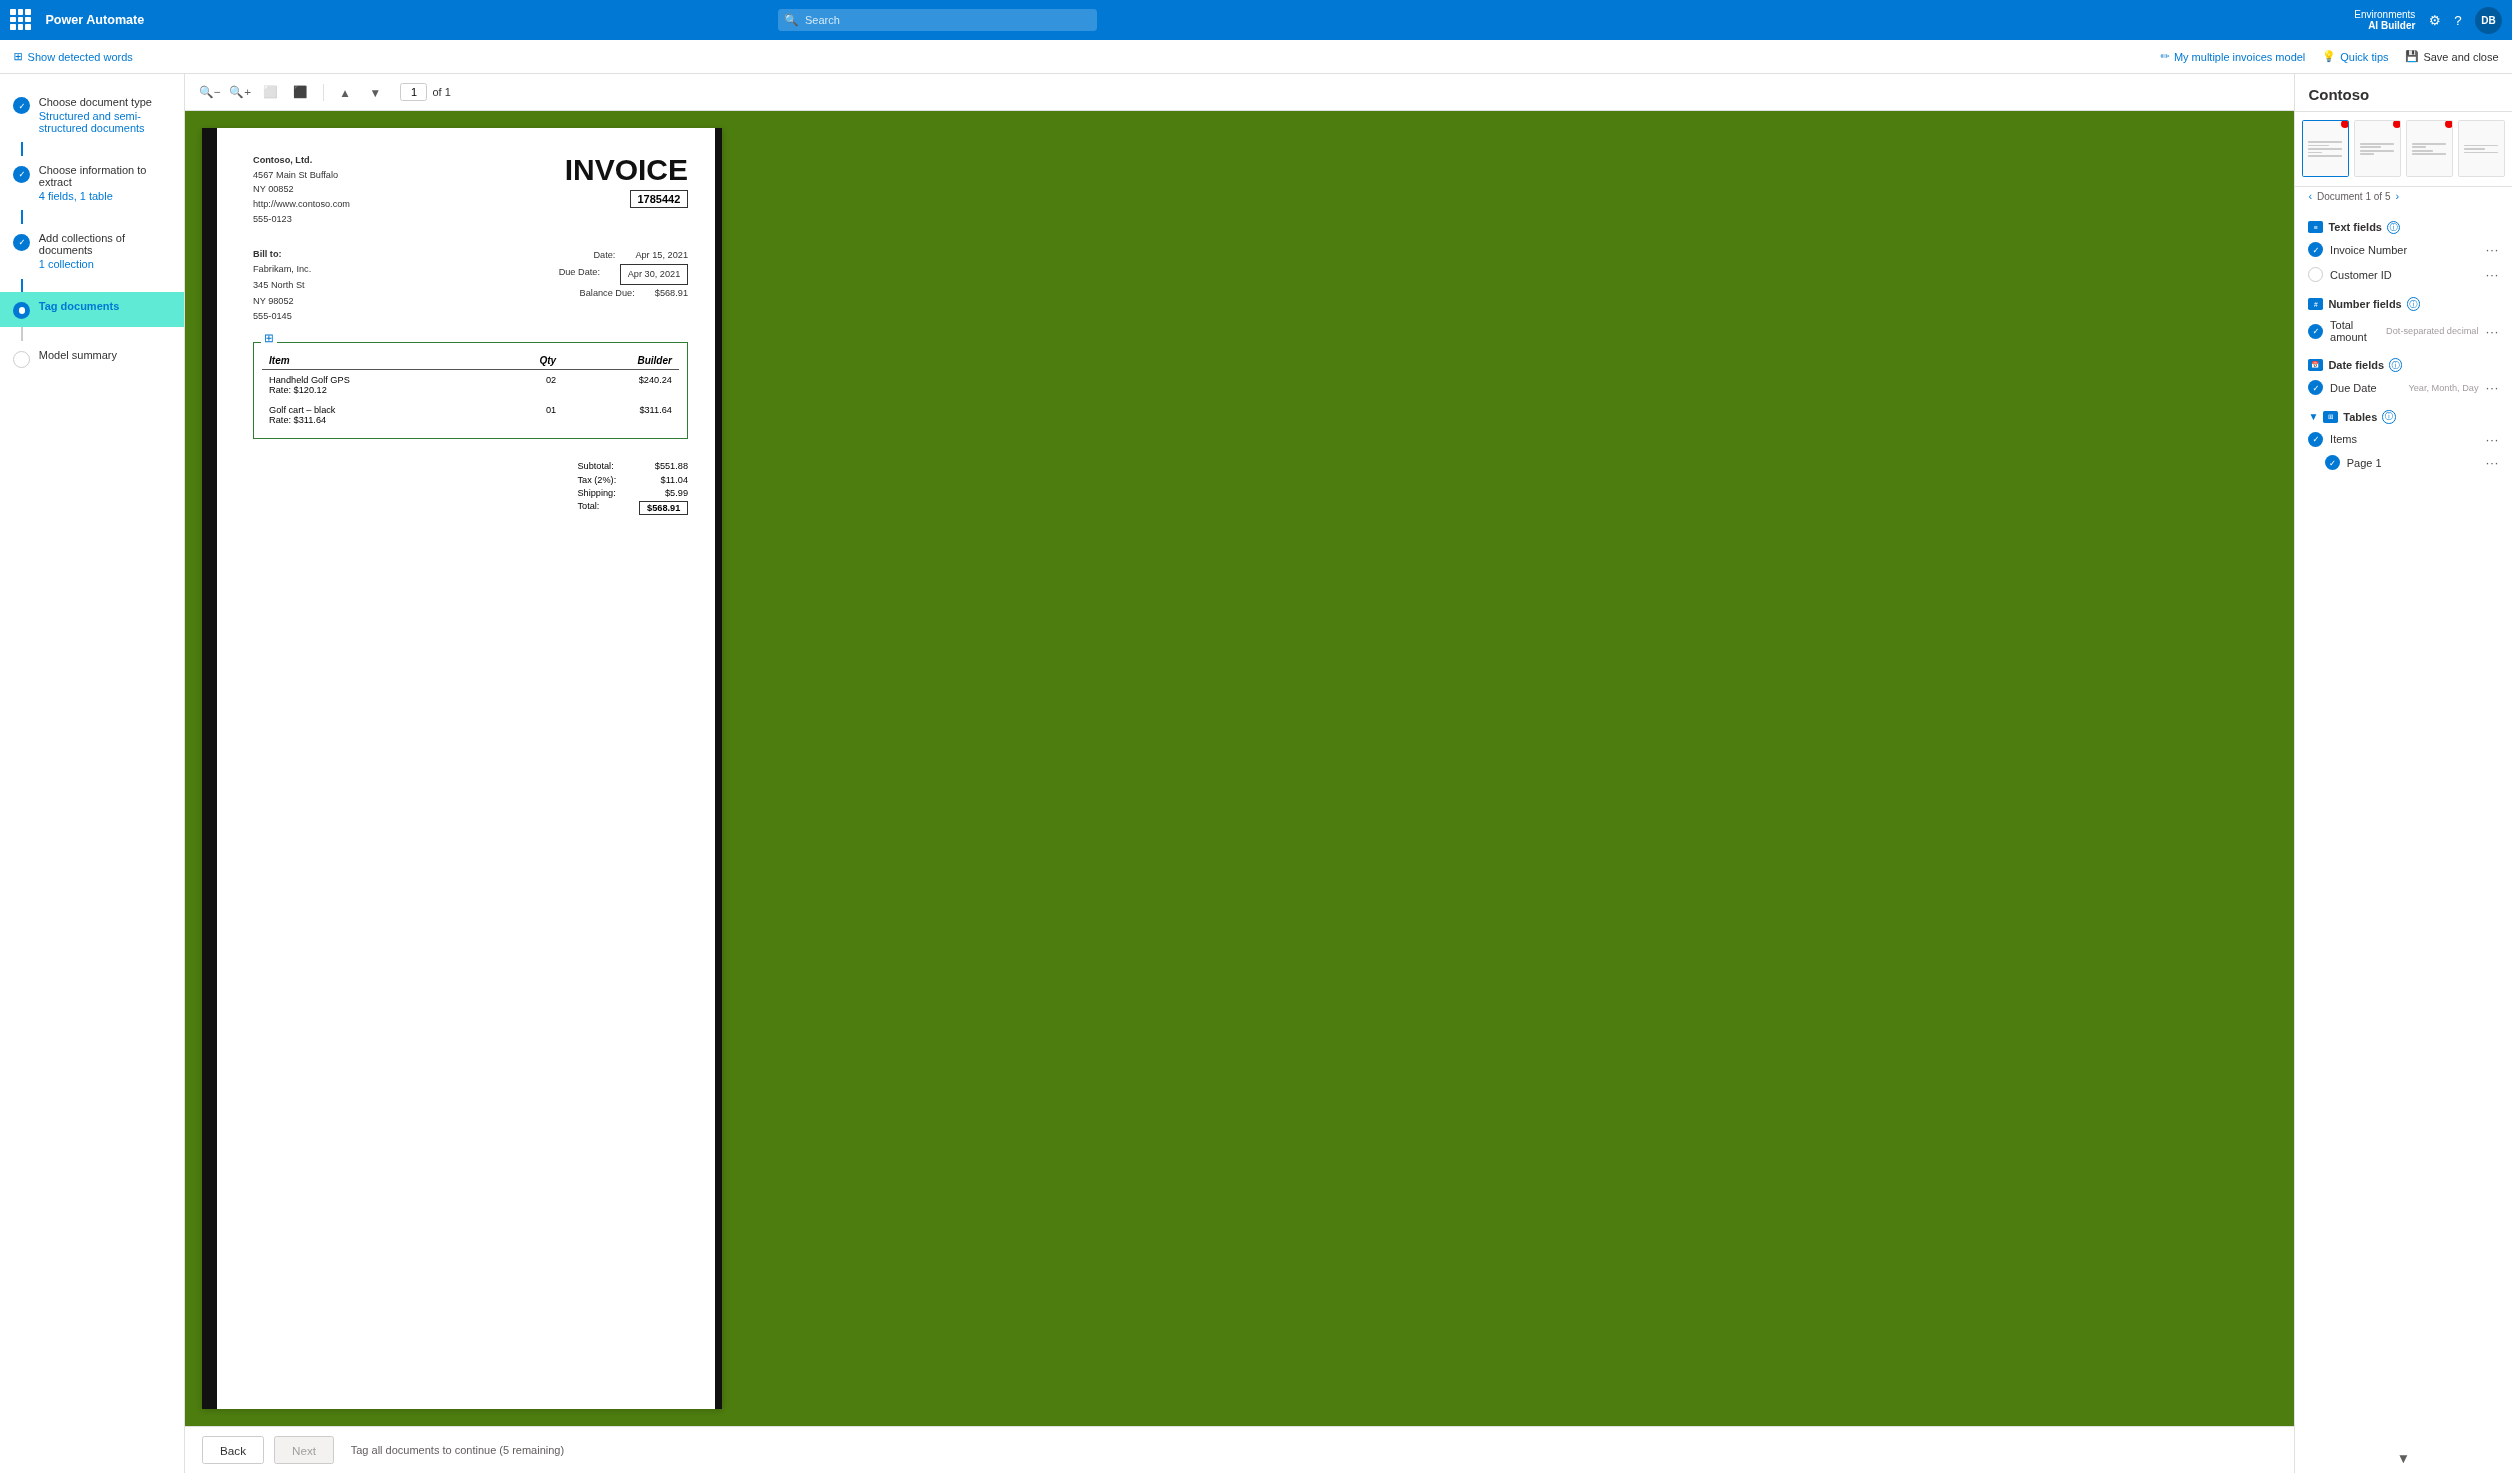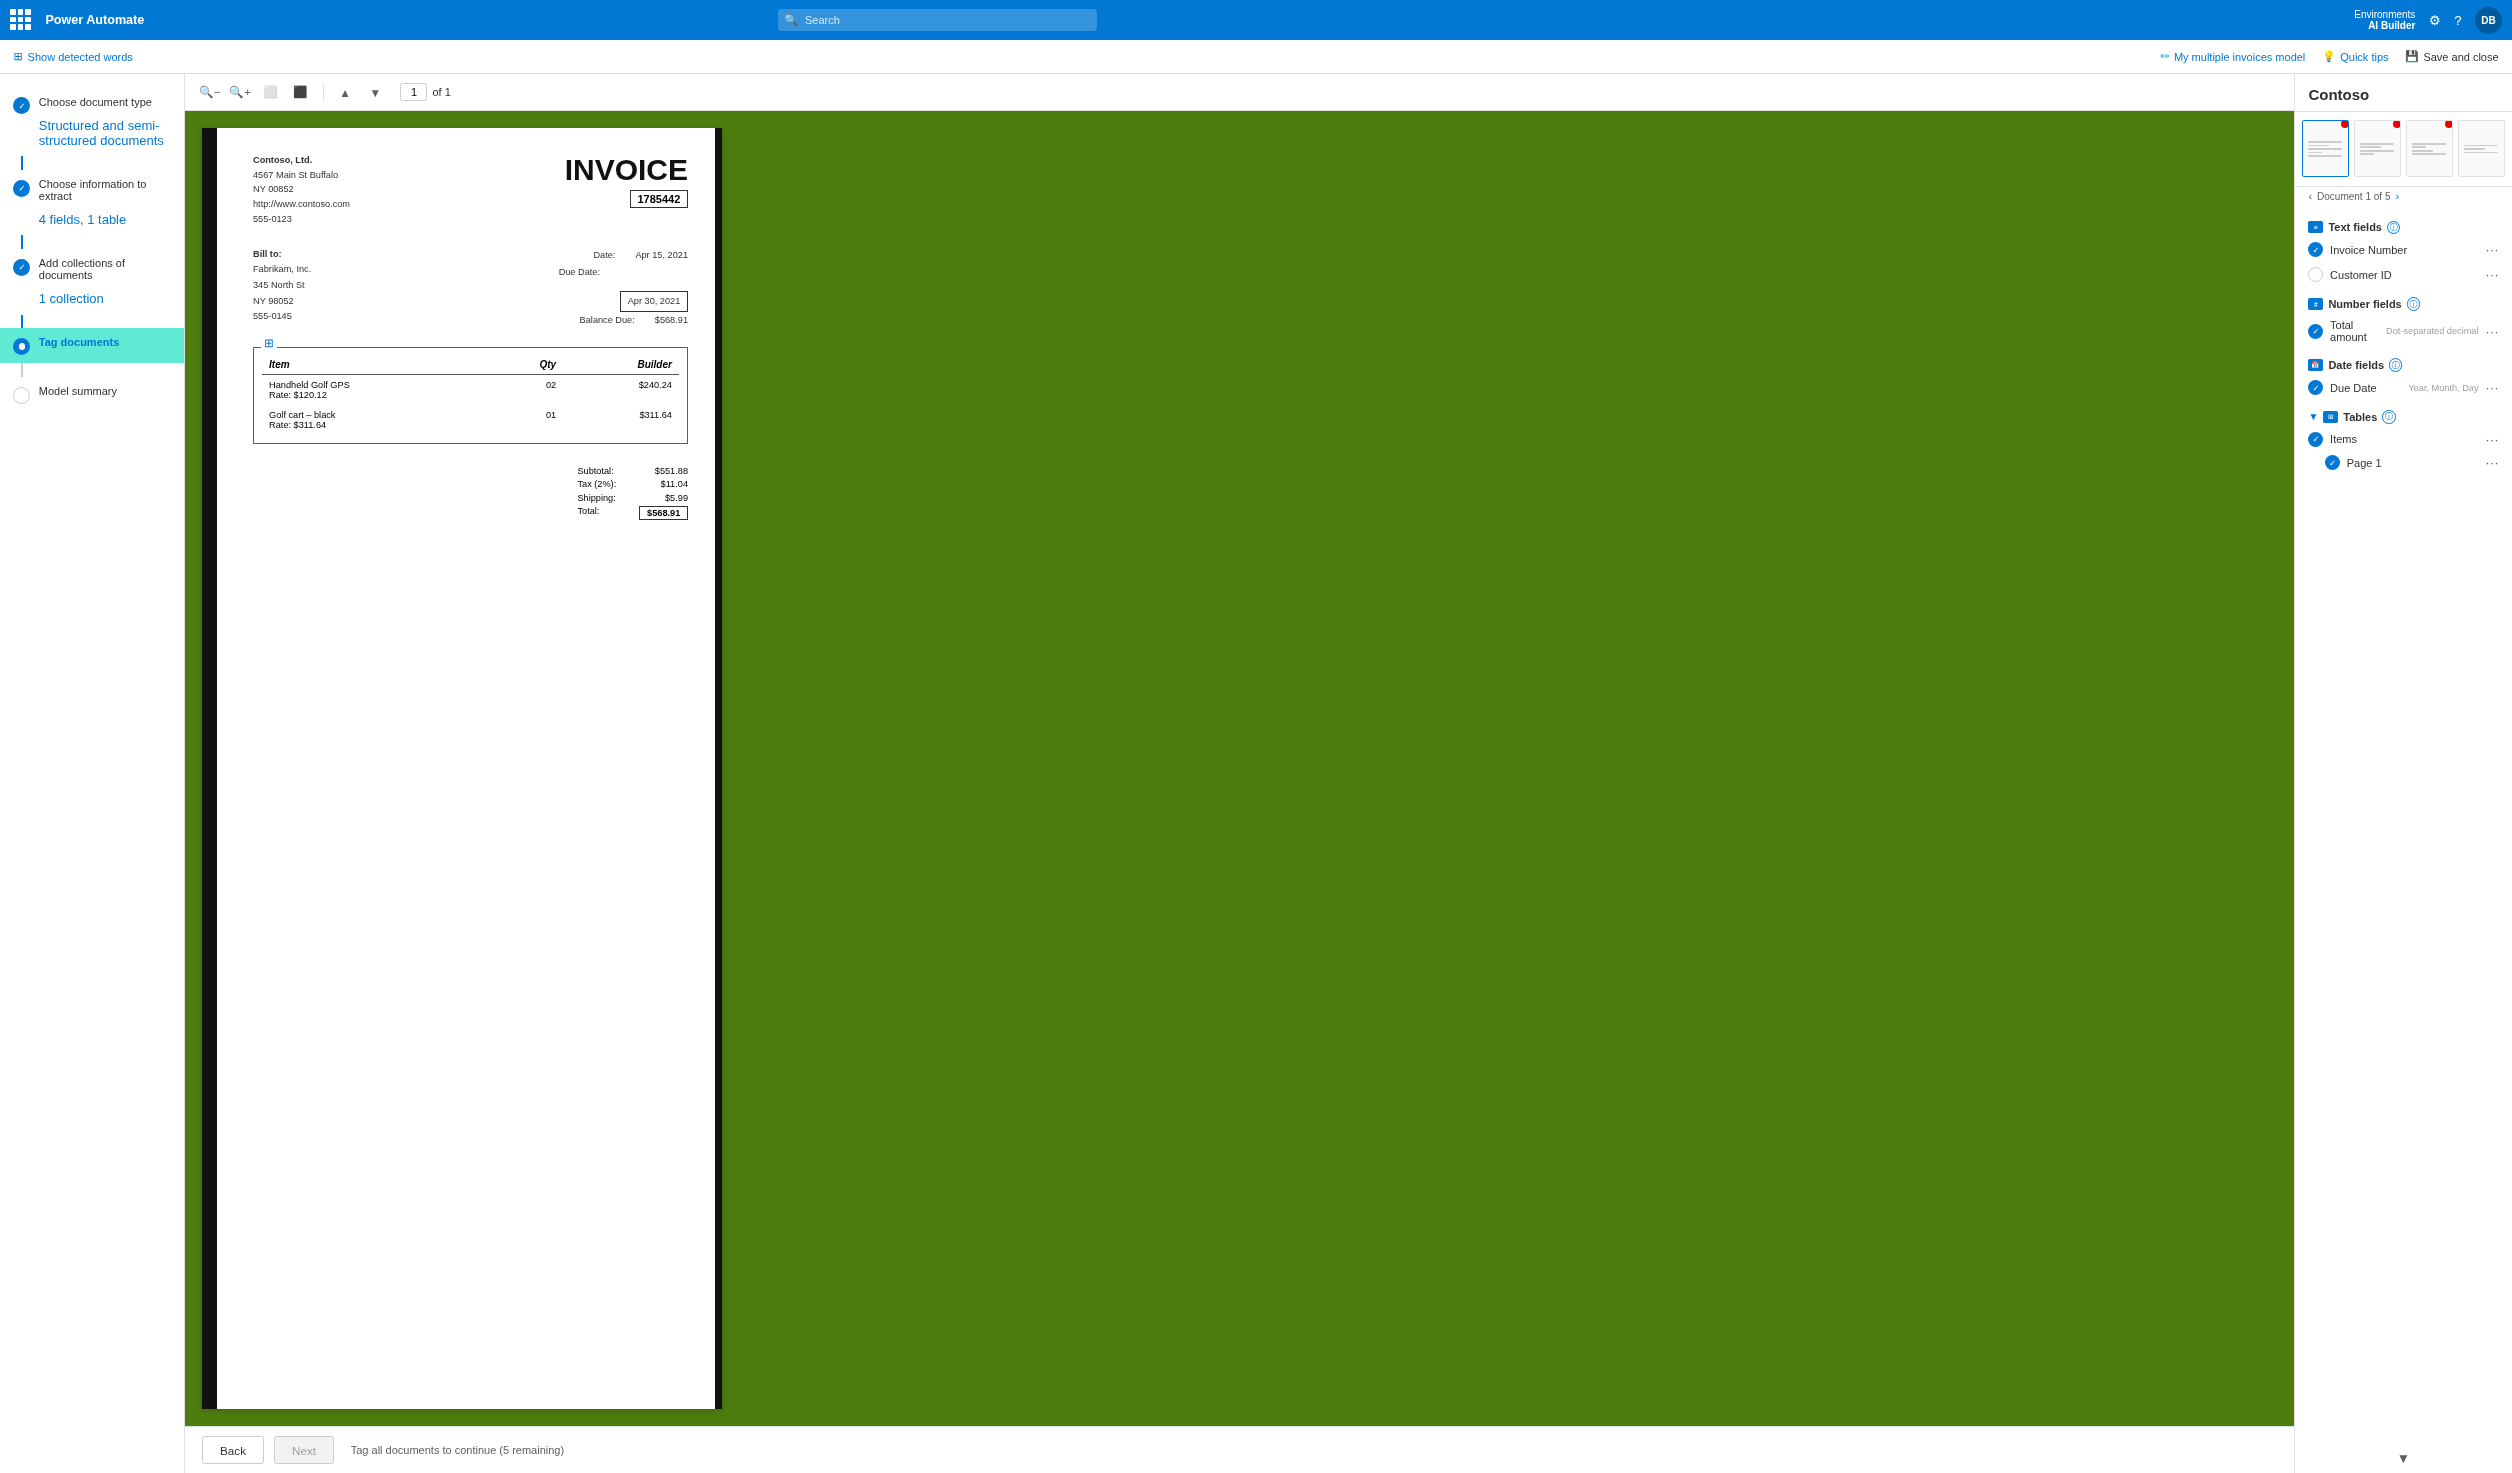--- a/index.html
+++ b/index.html
@@ -48,21 +48,21 @@
     
     .sidebar { width: 185px; background: white; border-right: 0.8px solid #e0e0e0; padding: 13.4px 0; flex-shrink: 0; overflow-y: auto; }
     .sidebar-item { padding: 8.4px 13.4px; display: flex; align-items: flex-start; gap: 8.4px; cursor: pointer; }
     .sidebar-item-icon { width: 17px; height: 17px; border-radius: 50%; display: flex; align-items: center; justify-content: center; flex-shrink: 0; margin-top: 1.7px; }
     .sidebar-item-icon.done { background: #0078d4; }
     .sidebar-item-icon.pending { border: 1.7px solid #ccc; background: white; }
     .sidebar-item-icon.current { background: #0078d4; }
     .sidebar-item-icon span { color: white; font-size: 8.4px; }
     .sidebar-item-text { flex: 1; }
     .sidebar-item-title { font-size: 11px; color: #323130; font-weight: 500; }
-    .sidebar-item-sub { font-size: 13px; color: #0078d4; margin-top: 10px; }
+    .sidebar-item-sub { font-size: 11px; color: #0078d4; margin-top: 2px; }
     .sidebar-connector { width: 1.7px; background: #0078d4; height: 13.4px; margin-left: 21px; }
     .sidebar-connector.gray { background: #ccc; }
 
     
     .center { flex: 1; display: flex; flex-direction: column; overflow: hidden; }
     .toolbar { background: white; border-bottom: 0.8px solid #e0e0e0; height: 37px; display: flex; align-items: center; padding: 0 13.4px; gap: 6.7px; flex-shrink: 0; }
     .toolbar-icon { width: 23.5px; height: 23.5px; display: flex; align-items: center; justify-content: center; cursor: pointer; color: #605e5c; border-radius: 2.5px; font-size: 11.7px; }
     .toolbar-sep { width: 0.8px; height: 17px; background: #e0e0e0; margin: 0 3.4px; }
     .toolbar-pager { display: flex; align-items: center; gap: 5px; margin-left: 6.7px; font-size: 11px; color: #323130; }
     .toolbar-pager input { width: 27px; text-align: center; border: 0.8px solid #ccc; border-radius: 2.5px; padding: 1.7px 3.4px; font-size: 11px; }
@@ -74,21 +74,21 @@
     .inv-header { display: flex; justify-content: space-between; align-items: flex-start; margin-bottom: 20px; }
     .inv-company { font-size: 9.2px; line-height: 1.6; color: #333; }
     .inv-title-block { text-align: right; }
     .inv-title { font-size: 30px; font-weight: 700; color: #111; }
     .inv-number-box { border: 1.7px solid #333; padding: 1.7px 6.7px; font-size: 11px; font-weight: 600; margin-top: 3.4px; display: inline-block; }
 
     .inv-bill-section { display: flex; justify-content: space-between; margin-bottom: 17px; }
     .inv-bill-left { font-size: 9.2px; line-height: 1.7; color: #333; }
     .inv-bill-right { text-align: right; font-size: 9.2px; line-height: 1.9; color: #333; }
     .inv-bill-right-row { display: flex; gap: 20px; justify-content: flex-end; }
-    .inv-date-box { border: 1.7px solid #333; padding: 0.8px 6.7px; margin-top: 27px; }
+    .inv-date-box { border: 1.7px solid #333; padding: 0.8px 6.7px; }
 
     .inv-table-area { border: 1.7px solid #2e7d32; padding: 8.4px; margin-bottom: 13.4px; position: relative; }
     .inv-table-icon { position: absolute; top: -11.7px; left: 6.7px; background: white; padding: 0 3.4px; color: #0078d4; font-size: 11.7px; }
     .inv-table { width: 100%; border-collapse: collapse; }
     .inv-table th { font-size: 10px; font-weight: 700; text-align: left; padding: 3.4px 6.7px; border-bottom: 0.8px solid #555; font-style: italic; }
     .inv-table th.right { text-align: right; }
     .inv-table td { font-size: 9.2px; padding: 5px 6.7px; vertical-align: top; }
     .inv-table td.right { text-align: right; }
 
     .inv-totals { float: right; margin-top: 6.7px; font-size: 9.2px; }

